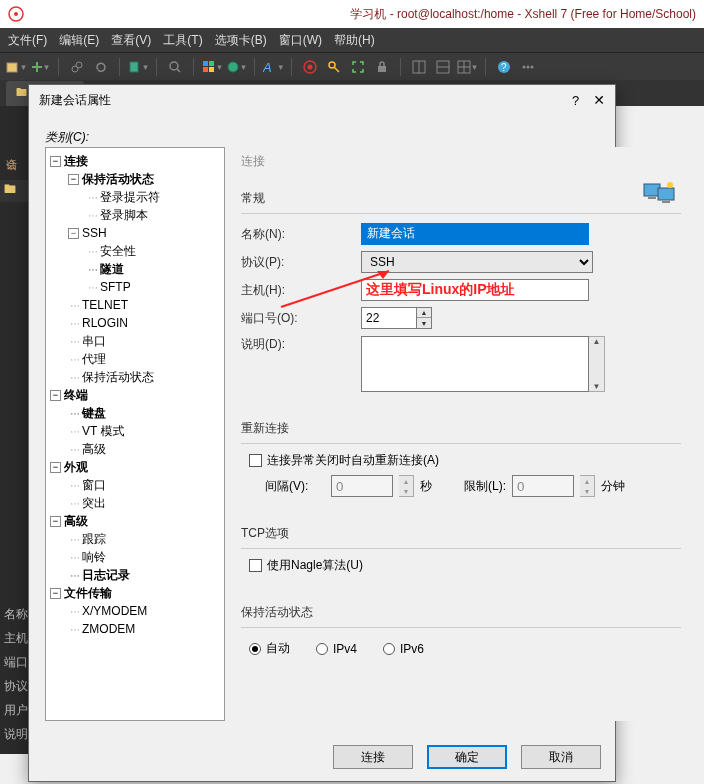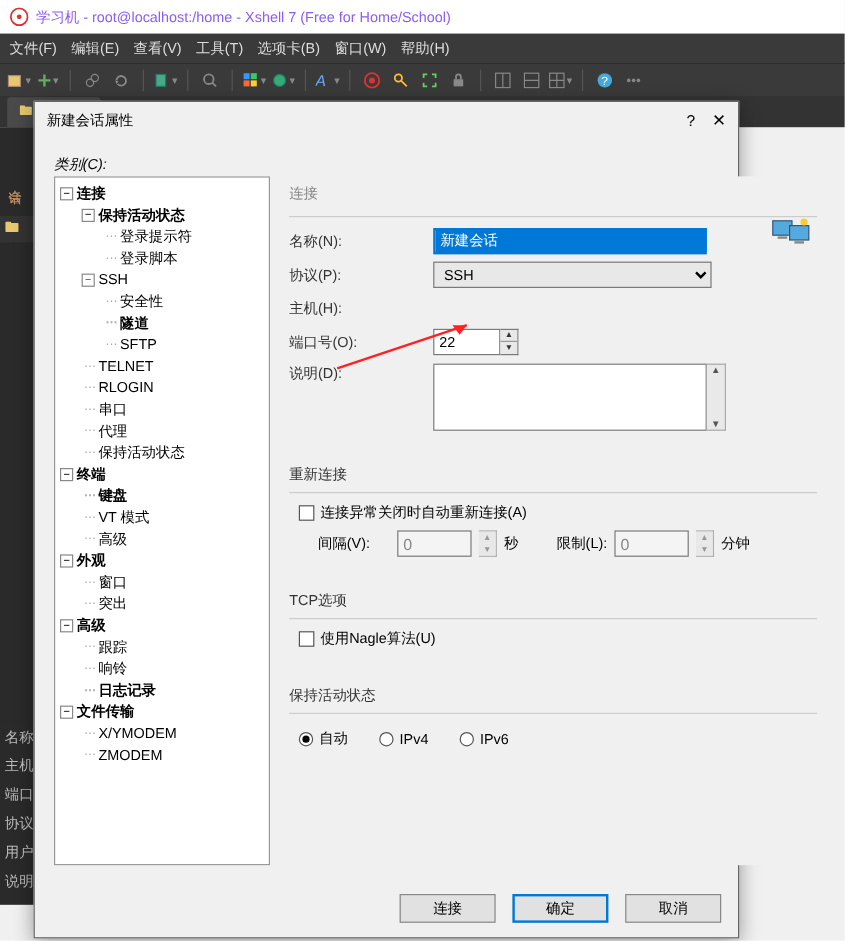--- a/index.html
+++ b/index.html
@@ -1,19 +1,19 @@
 <!DOCTYPE html>
 <html><head>
 <meta charset="utf-8">
 <style>
 * { box-sizing: border-box; font-family: "Microsoft YaHei", "SimSun", sans-serif; }
 body { margin: 0; background: #fff; font-size: 12px; color: #000; }
 .window { width: 704px; height: 784px; position: relative; background: #f0f0f0; }
 
-.titlebar { height: 28px; background: #fff; display: flex; align-items: center; padding: 0 8px; color: #8b5cf6; font-size: 12px; }
+.titlebar { height: 28px; background: #fff; display: flex; align-items: center; padding: 0 8px; color: #7f1d1d; font-size: 12px; justify-content: space-between; }
 .titlebar .logo { width: 16px; height: 16px; margin-right: 6px; display:inline-flex; align-items:center; justify-content:center;}
 .titlebar .logo svg { width:16px; height:16px; }
 
 .menubar { height: 24px; background: #3a3a3a; color: #ddd; display: flex; align-items: center; padding: 0 8px; font-size: 12px;}
 .menubar span { margin-right: 12px; cursor: default; }
 
 .toolbar { height: 28px; background: #3a3a3a; display: flex; align-items: center; padding: 0 6px; gap:4px; border-top:1px solid #222;}
 .toolbar .tb-icon { width:20px; height:20px; display:inline-flex; align-items:center; justify-content:center;}
 .toolbar .sep { width:1px; height:18px; background:#555; margin:0 4px;}
 .toolbar .dd { color:#888; font-size:9px; margin-left:1px;}
@@ -371,20 +371,21 @@
         </div>
         <div class="tree-node lv1">
           <span class="line">⋯</span>
           <span>ZMODEM</span>
         </div>
       </div>
 
     <div class="right-panel">
       <div class="panel-title">连接</div>
 
+      <div class="fs-label">常规</div>
       <div class="hr"></div>
 
       <svg class="monitor-icon" viewBox="0 0 34 28">
         <rect x="1" y="5" width="16" height="12" fill="#5ad" stroke="#357"></rect>
           <rect x="5" y="18" width="8" height="2" fill="#888"></rect>
         <rect x="15" y="9" width="16" height="12" fill="#5ad" stroke="#357"></rect>
           <rect x="19" y="22" width="8" height="2" fill="#888"></rect>
         <circle cx="27" cy="6" r="3" fill="#fc3"></circle>
       </svg>
 
@@ -394,20 +395,21 @@
         <div style="position:absolute;left:128px;top:3px;width:226px;height:20px;background:#0078d7;color:#fff;padding:2px 4px;pointer-events:none;font-size:12px">新建会话</div>
       </div>
 
       <div class="form-row">
         <span class="lbl">协议(P):</span>
         <select class="proto-sel"><option>SSH</option></select>
       </div>
 
       <div class="form-row">
         <span class="lbl">主机(H):</span>
+        <input type="text" class="host-input" value="这里填写Linux的IP地址" style="">
       </div>
 
       <div class="form-row">
         <span class="lbl">端口号(O):</span>
         <div class="port-wrap">
           <input type="text" class="port-input" value="22" style="">
           <div class="spin">
               <div>▲</div>
               <div>▼</div>
             </div>

